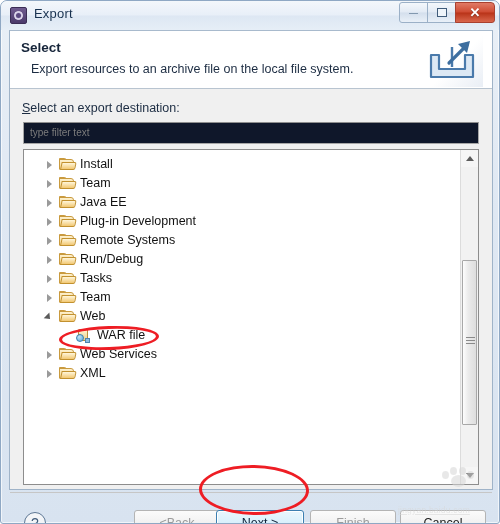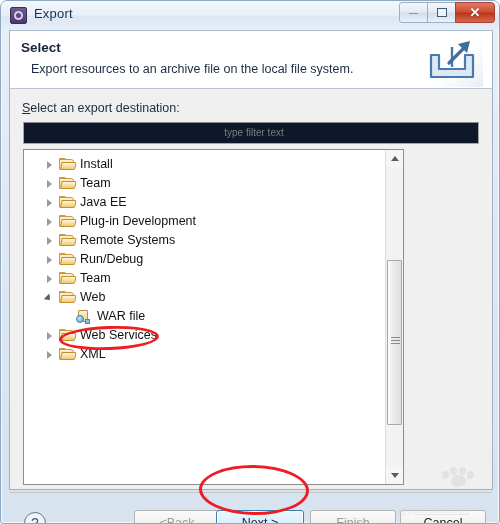--- a/index.html
+++ b/index.html
@@ -116,21 +116,20 @@
   #header-icon {
     position: absolute; right: 9px; top: 2px;
     width: 62px; height: 54px;
     background: linear-gradient(135deg, #ffffff 0%, #ffffff 55%, #e9eef5 100%);
   }
 
   
   #content {
     position: absolute; left: 0; top: 58px; right: 0; bottom: 0;
     background: #f0f0f0;
-    text-align: center;
   }
   #dest-label {
     position: absolute; left: 12px; top: 12px;
     font-size: 12.5px; color: #1c2c42;
     white-space: nowrap;
   }
   #dest-label .mn { text-decoration: underline; }
 
   #filter-input {
     position: absolute; left: 13px; top: 33px;
@@ -142,21 +141,21 @@
     color: #7c7c7c;
     padding: 0 0 0 6px;
     line-height: 20px;
     white-space: nowrap;
     overflow: hidden;
   }
 
   
   #tree-box {
     position: absolute; left: 13px; top: 60px;
-    width: 381px; height: 336px;
+    width: 456px; height: 336px;
     background: #ffffff;
     border: 1px solid #8d8d8d;
     overflow: hidden;
   }
   #tree-list {
     position: absolute; left: 0; top: 0;
     right: 18px; bottom: 0;
     padding-top: 5px;
   }
   .tree-row {
@@ -501,20 +500,31 @@
             </div>
             <div class="tree-row">
               <span class="twisty">
                 <span class="tri-closed"></span>
               </span>
               <span class="folder-icon">
                 <span class="tab"></span>
                 <span class="back"></span>
                 <span class="front"></span>
               </span>
+              <span class="tree-label">Tasks</span>
+            </div>
+            <div class="tree-row">
+              <span class="twisty">
+                <span class="tri-closed"></span>
+              </span>
+              <span class="folder-icon">
+                <span class="tab"></span>
+                <span class="back"></span>
+                <span class="front"></span>
+              </span>
               <span class="tree-label">Team</span>
             </div>
             <div class="tree-row">
               <span class="twisty">
                 <span class="tri-open"></span>
               </span>
               <span class="folder-icon">
                 <span class="tab"></span>
                 <span class="back"></span>
                 <span class="front"></span>

